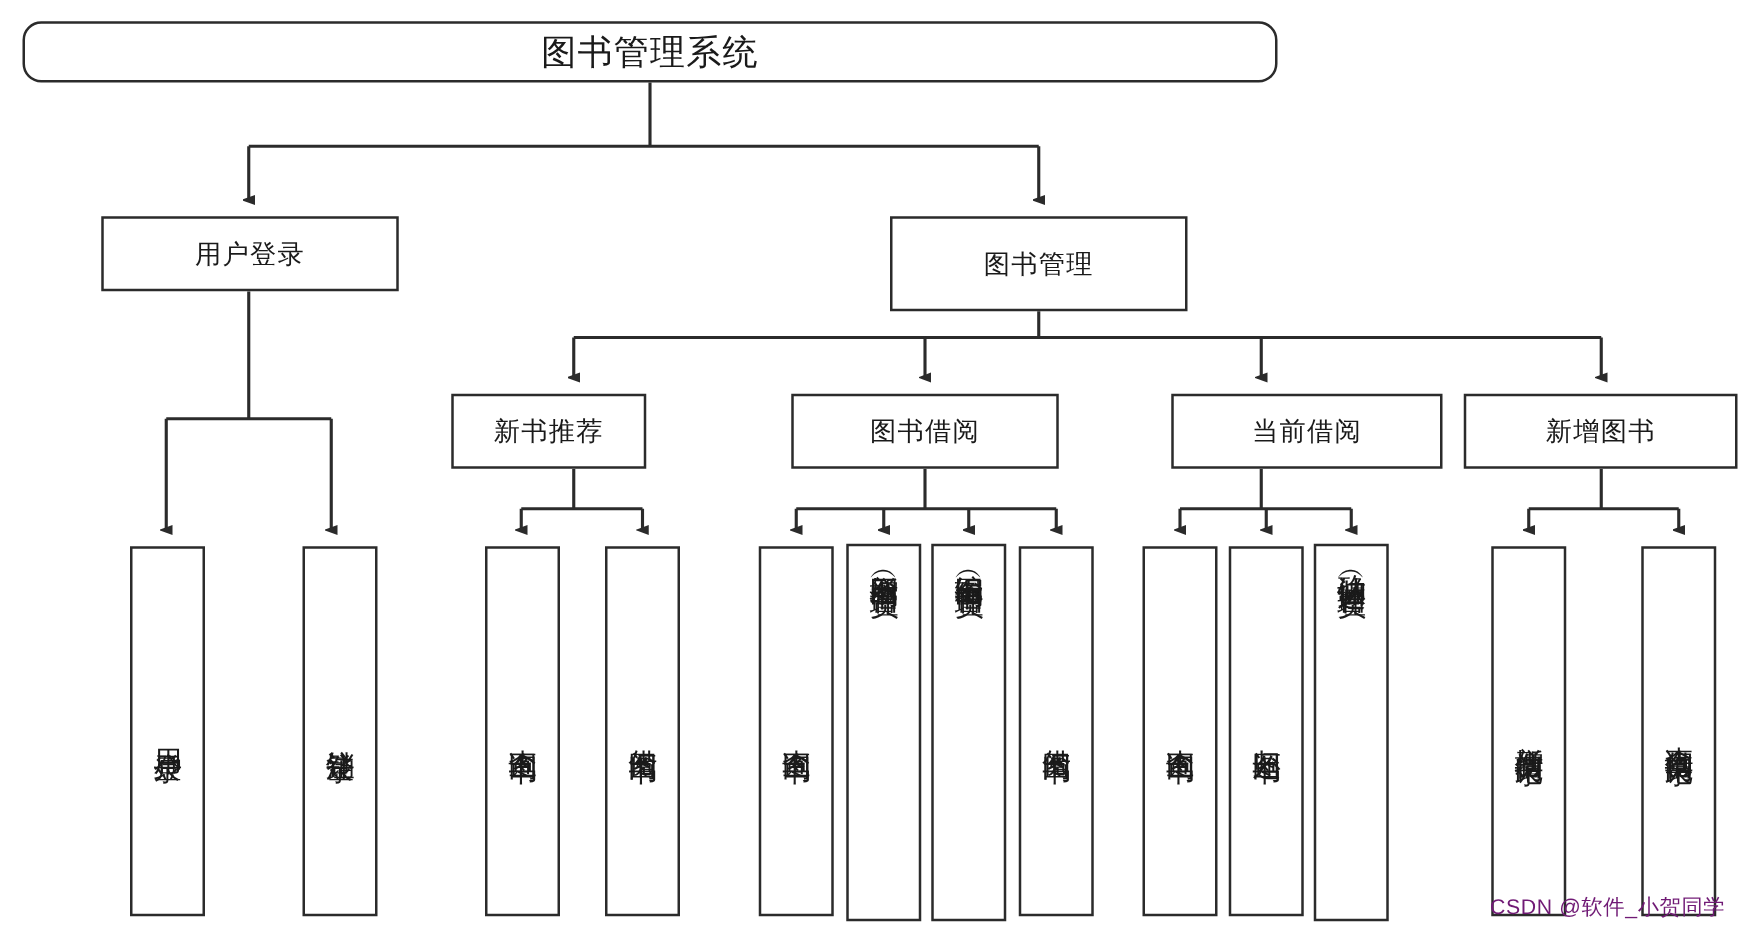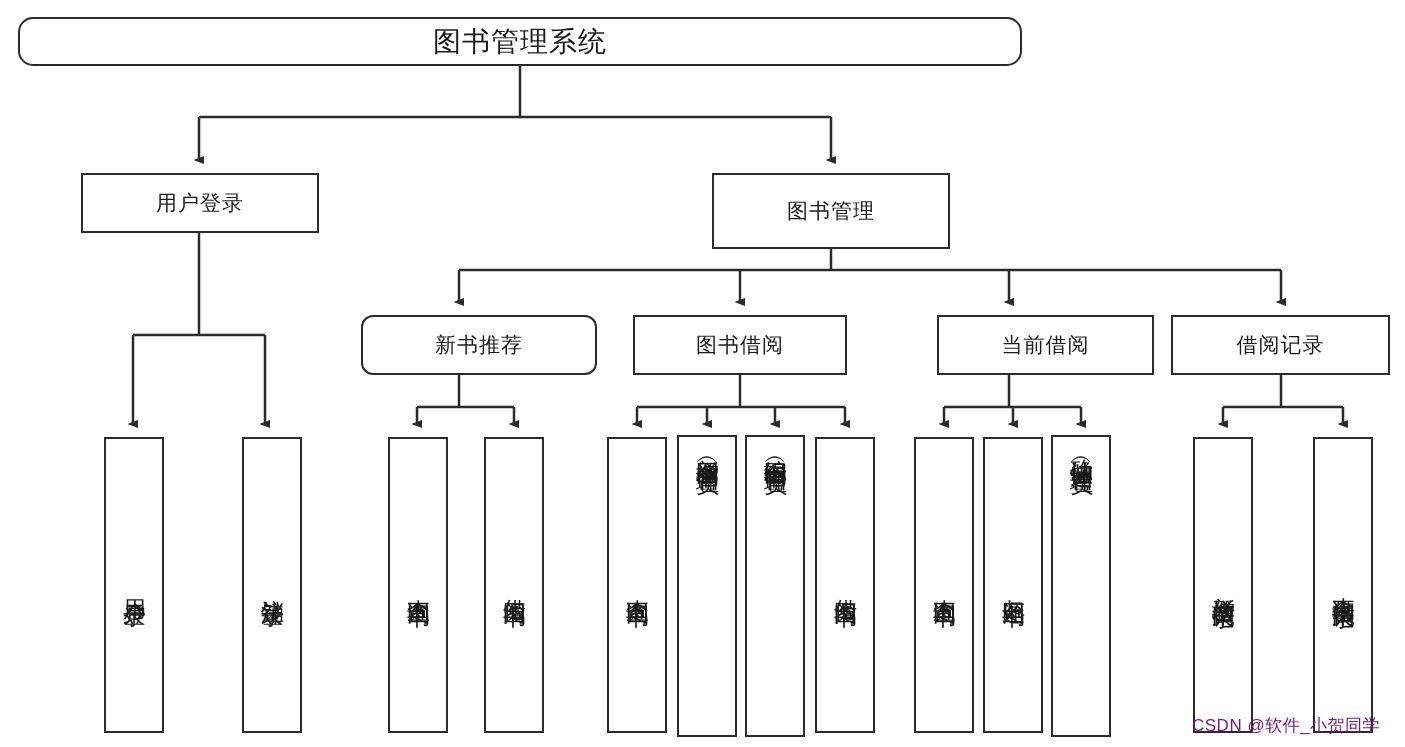--- a/index.html
+++ b/index.html
@@ -103,24 +103,24 @@
       <path d="M1223,407 L1223,424" marker-end="url(#arrow)"></path>
       <path d="M1343,407 L1343,424" marker-end="url(#arrow)"></path>
     </g>
   </svg>
 
   <div class="node h root" style="left:18px;top:17px;width:1004px;height:49px;">图书管理系统</div>
 
   <div class="node h" style="left:81px;top:173px;width:238px;height:60px;">用户登录</div>
   <div class="node h" style="left:712px;top:173px;width:238px;height:76px;">图书管理</div>
 
-  <div class="node h" style="left:361px;top:315px;width:236px;height:60px;border-radius:12px;">新书推荐</div>
+  <div class="node h" style="left:361px;top:315px;width:156px;height:60px;">新书推荐</div>
   <div class="node h" style="left:633px;top:315px;width:214px;height:60px;">图书借阅</div>
   <div class="node h" style="left:937px;top:315px;width:217px;height:60px;">当前借阅</div>
-  <div class="node h" style="left:1171px;top:315px;width:219px;height:60px;">借阅记录</div>
+  <div class="node h" style="left:1171px;top:315px;width:219px;height:60px;">新增图书</div>
 
   <div class="node v" style="left:104px;top:437px;width:60px;height:296px;">用户登录</div>
   <div class="node v" style="left:242px;top:437px;width:60px;height:296px;">注销登录</div>
 
   <div class="node v" style="left:388px;top:437px;width:60px;height:296px;">查询图书</div>
   <div class="node v" style="left:484px;top:437px;width:60px;height:296px;">借阅图书</div>
 
   <div class="node v" style="left:607px;top:437px;width:60px;height:296px;">查询图书</div>
   <div class="node v top" style="left:677px;top:435px;width:60px;height:302px;">新增图书（管理员）</div>
   <div class="node v top" style="left:745px;top:435px;width:60px;height:302px;">编辑图书（管理员）</div>

